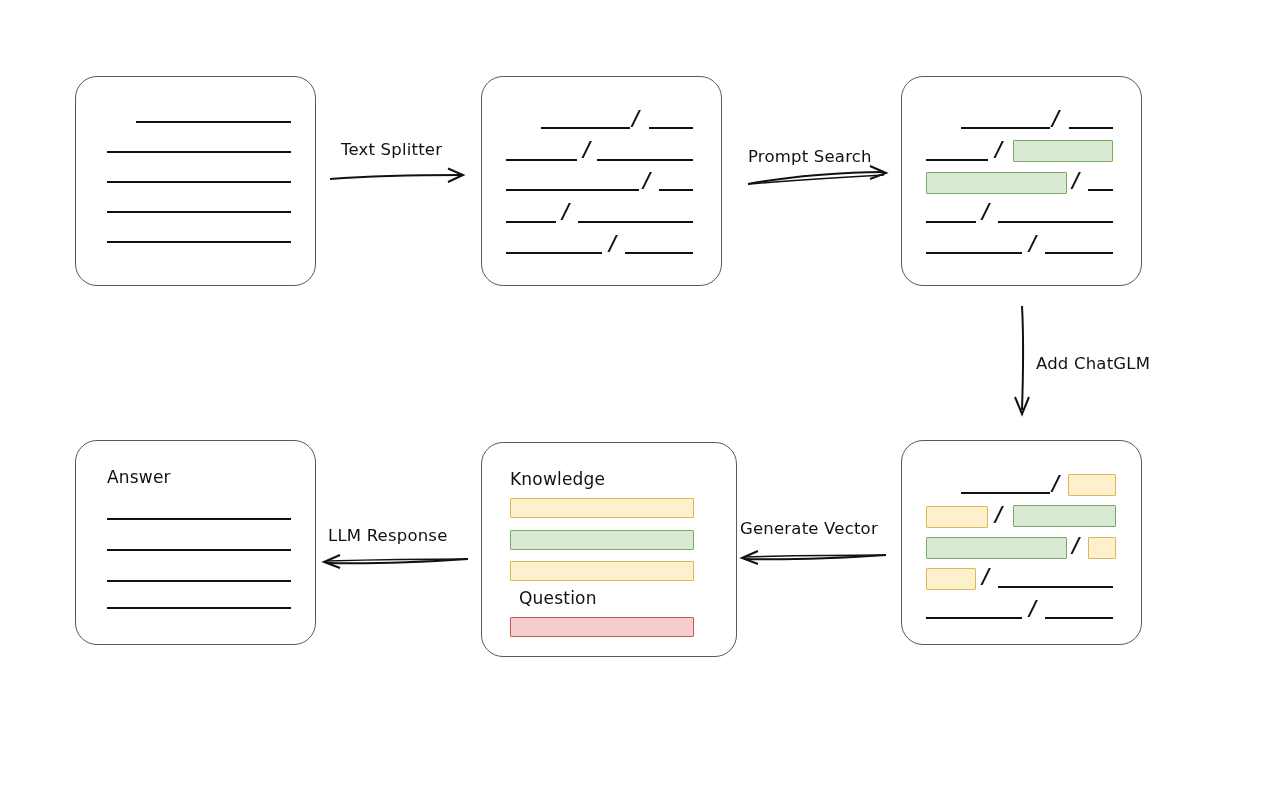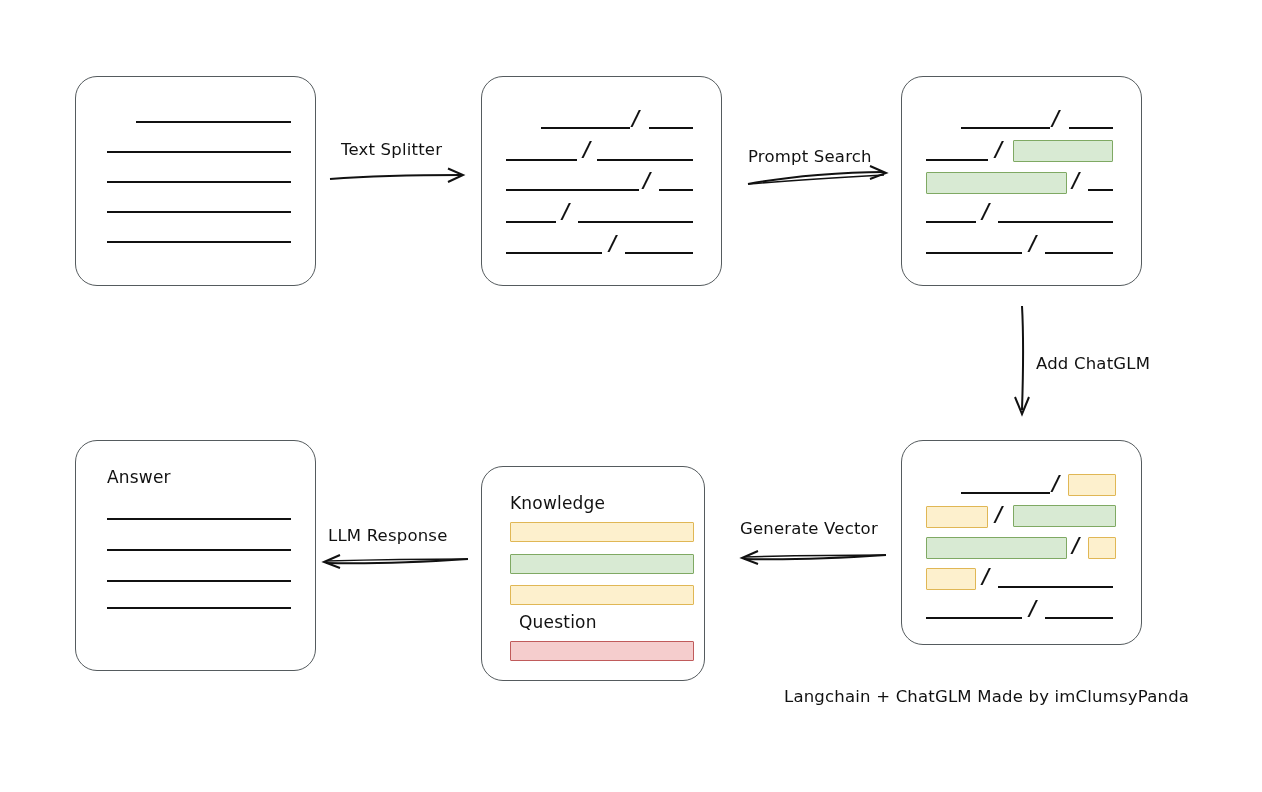--- a/index.html
+++ b/index.html
@@ -139,39 +139,38 @@
     <div class="seg plain" style="left:143px;top:176px;width:68px;"></div>
   </div>
 
   <div class="edge-label" style="left:740px;top:519px;">Generate Vector</div>
   <svg class="arrow" style="left:736px;top:546px;width:152px;height:20px;" viewBox="0 0 152 20">
     <path d="M150,9 C104,12 48,14 8,13" fill="none" stroke="#111" stroke-width="2"></path>
     <path d="M150,9 C100,9 46,10 8,11" fill="none" stroke="#111" stroke-width="1.5"></path>
     <path d="M22,5 L6,12 L22,18" fill="none" stroke="#111" stroke-width="2"></path>
   </svg>
 
-  <div class="node" style="left:481px;top:466px;width:224px;height:215px;">
+  <div class="node" style="left:481px;top:442px;width:256px;height:215px;">
     <div class="node-title" style="left:28px;top:26px;">Knowledge</div>
     <div class="bar" style="left:28px;top:55px;width:184px;background:#fdf0cd;border-color:#e0b755;"></div>
     <div class="bar" style="left:28px;top:87px;width:184px;background:#d8ead3;border-color:#7fa963;"></div>
     <div class="bar" style="left:28px;top:118px;width:184px;background:#fdf0cd;border-color:#e0b755;"></div>
     <div class="node-title" style="left:28px;top:145px;margin-left:9px;">Question</div>
     <div class="bar" style="left:28px;top:174px;width:184px;background:#f5cdcd;border-color:#c05b5b;"></div>
   </div>
 
   <div class="edge-label" style="left:328px;top:526px;">LLM Response</div>
   <svg class="arrow" style="left:318px;top:551px;width:152px;height:20px;" viewBox="0 0 152 20">
     <path d="M150,8 C104,11 48,13 8,12" fill="none" stroke="#111" stroke-width="2"></path>
     <path d="M150,8 C100,8 46,9 8,10" fill="none" stroke="#111" stroke-width="1.5"></path>
     <path d="M22,4 L6,11 L22,17" fill="none" stroke="#111" stroke-width="2"></path>
   </svg>
 
-  <div class="node" style="left:75px;top:440px;width:241px;height:231px;">
+  <div class="node" style="left:75px;top:440px;width:241px;height:205px;">
     <div class="node-title" style="left:31px;top:26px;">Answer</div>
     <div class="line" style="left:31px;top:77px;width:184px;"></div>
     <div class="line" style="left:31px;top:108px;width:184px;"></div>
     <div class="line" style="left:31px;top:139px;width:184px;"></div>
     <div class="line" style="left:31px;top:166px;width:184px;"></div>
   </div>
 
-  <div class="footer" style="left:784px;top:687px;">Langchain + ChatGLM Made by imClumsyPanda</div>
 
 </div>
 
 </body></html>

